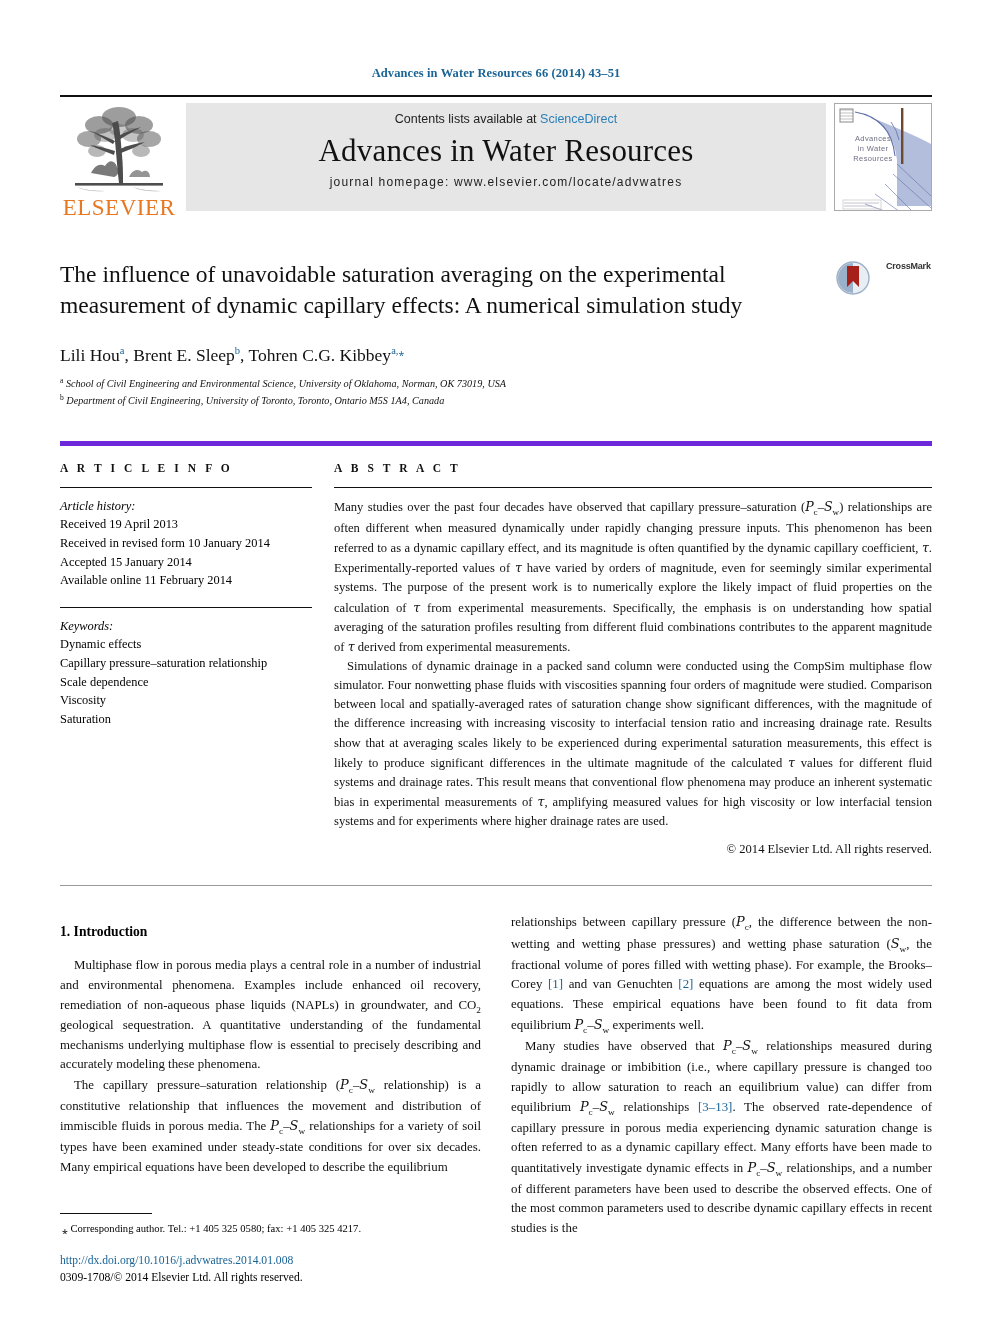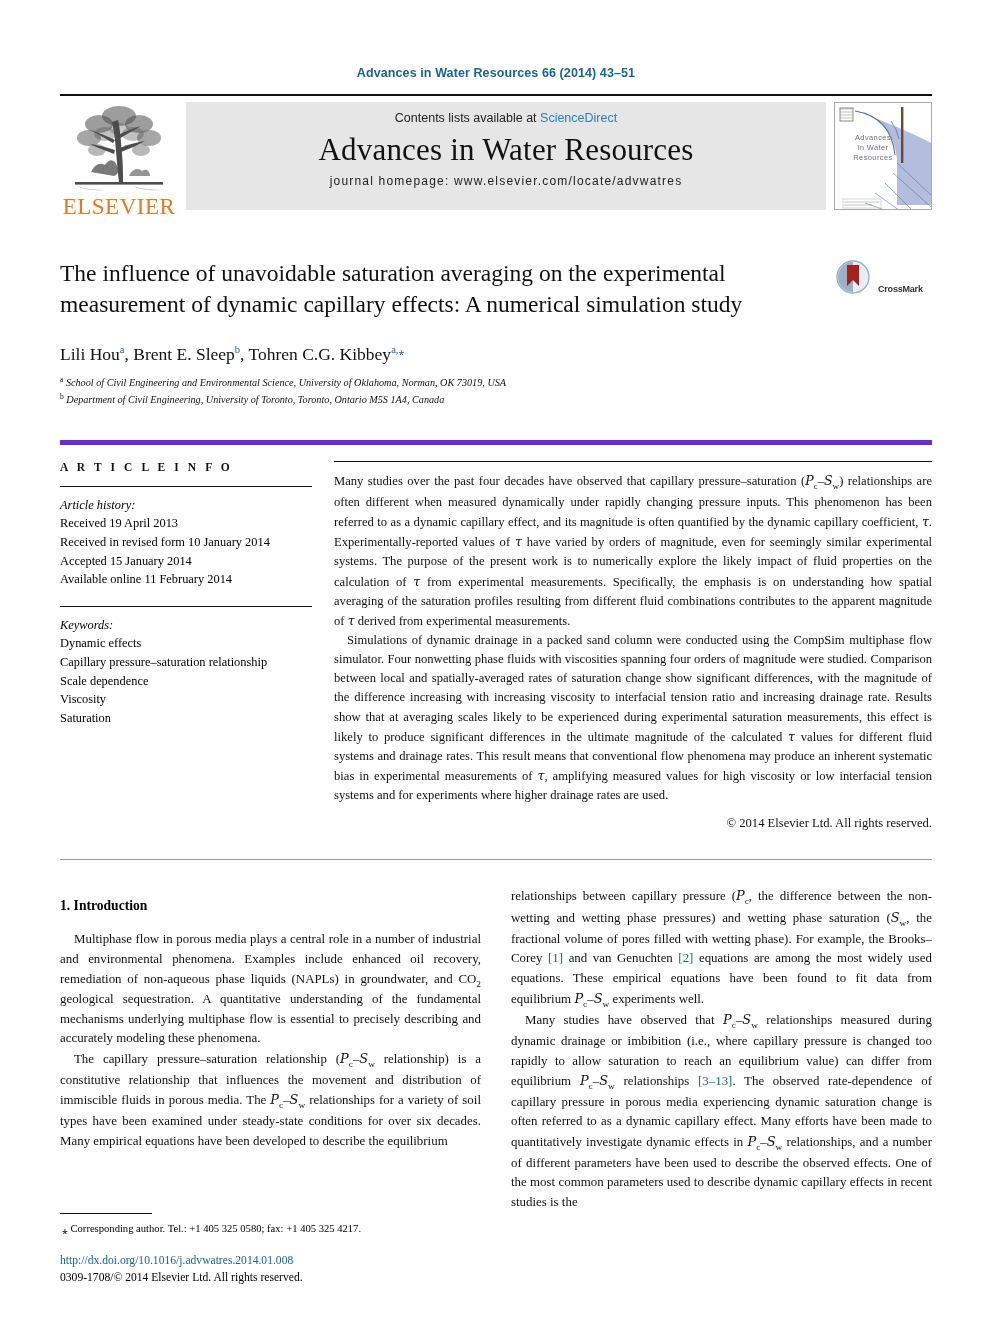--- a/index.html
+++ b/index.html
@@ -12,21 +12,21 @@
     color: #000000;
     position: relative;
     overflow: hidden;
   }
   .page { width: 992px; height: 1323px; position: relative; padding: 0 60px; }
 
   
   .runhead {
     text-align: center;
     color: #1a6496;
-    font-family: Liberation Sans, sans-serif;
+    font-family: Liberation Serif, serif;
     font-weight: bold;
     font-size: 12.5px;
     padding-top: 66px;
     letter-spacing: .1px;
   }
 
   
   .masthead {
     margin-top: 14px;
     border-top: 2px solid #111;
@@ -114,22 +114,22 @@
     font-size: 23.5px;
     line-height: 1.33;
     color: #111;
     font-weight: normal;
     margin: 0;
     max-width: 760px;
   }
   .crossmark {
     flex: 0 0 96px;
     display: flex;
-    align-items: flex-end;
-    gap: 8px;
+    align-items: flex-start;
+    gap: 16px;
     padding-top: 2px;
   }
   .crossmark-label {
     font-family: "Liberation Sans", sans-serif;
     font-size: 9px;
     font-weight: bold;
     color: #333;
     letter-spacing: -.2px;
   }
 
@@ -365,20 +365,21 @@
       <div class="kw-list">
         <div>Dynamic effects</div>
         <div>Capillary pressure–saturation relationship</div>
         <div>Scale dependence</div>
         <div>Viscosity</div>
         <div>Saturation</div>
       </div>
     </div>
 
     <div class="col-abs">
+      <div class="sec-head">A B S T R A C T</div>
       <div class="rule"></div>
       <div class="abs-body">
         <p>Many studies over the past four decades have observed that capillary pressure–saturation (<span class="sym">P</span><sub>c</sub>–<span class="sym">S</span><sub>w</sub>) relationships are often different when measured dynamically under rapidly changing pressure inputs. This phenomenon has been referred to as a dynamic capillary effect, and its magnitude is often quantified by the dynamic capillary coefficient, <span class="sym">τ</span>. Experimentally-reported values of <span class="sym">τ</span> have varied by orders of magnitude, even for seemingly similar experimental systems. The purpose of the present work is to numerically explore the likely impact of fluid properties on the calculation of <span class="sym">τ</span> from experimental measurements. Specifically, the emphasis is on understanding how spatial averaging of the saturation profiles resulting from different fluid combinations contributes to the apparent magnitude of <span class="sym">τ</span> derived from experimental measurements.</p>
         <p>Simulations of dynamic drainage in a packed sand column were conducted using the CompSim multiphase flow simulator. Four nonwetting phase fluids with viscosities spanning four orders of magnitude were studied. Comparison between local and spatially-averaged rates of saturation change show significant differences, with the magnitude of the difference increasing with increasing viscosity to interfacial tension ratio and increasing drainage rate. Results show that at averaging scales likely to be experienced during experimental saturation measurements, this effect is likely to produce significant differences in the ultimate magnitude of the calculated <span class="sym">τ</span> values for different fluid systems and drainage rates. This result means that conventional flow phenomena may produce an inherent systematic bias in experimental measurements of <span class="sym">τ</span>, amplifying measured values for high viscosity or low interfacial tension systems and for experiments where higher drainage rates are used.</p>
         <div class="copyright">© 2014 Elsevier Ltd. All rights reserved.</div>
       </div>
     </div>
   </div>
 
   <div class="body-sep"></div>

